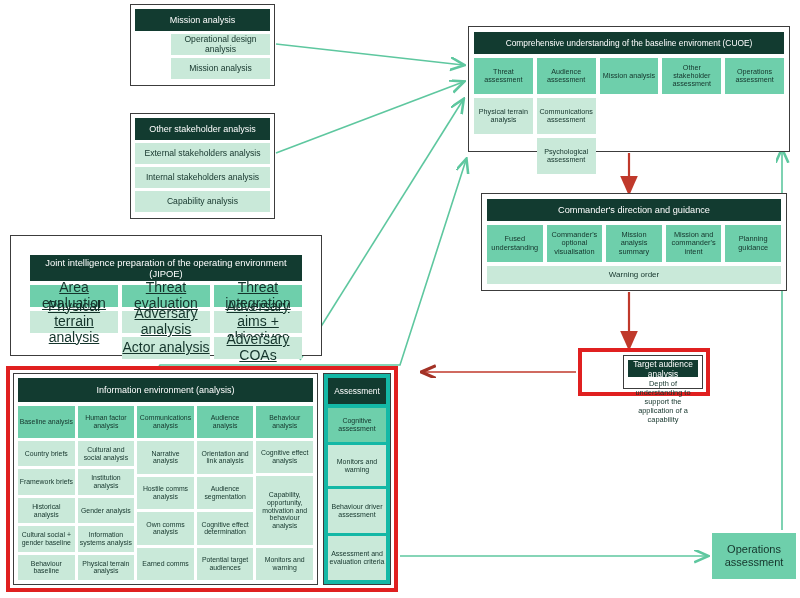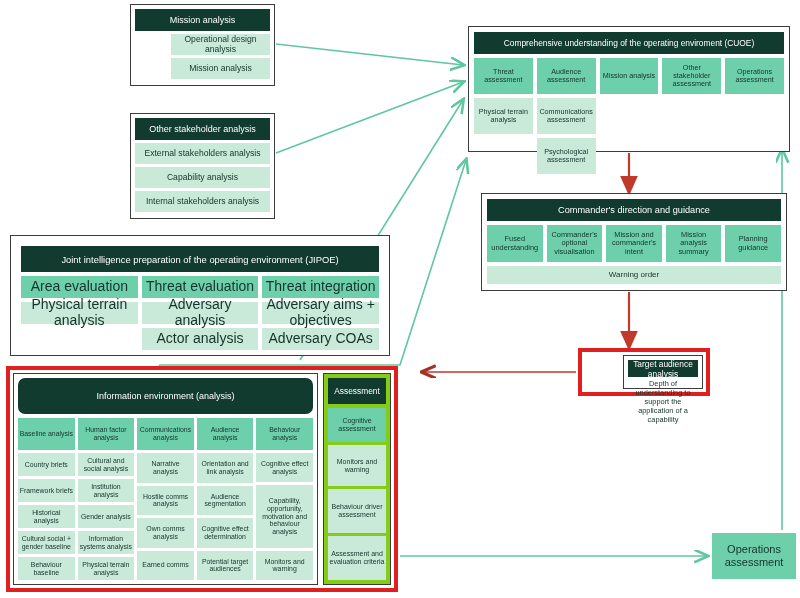--- a/index.html
+++ b/index.html
@@ -33,21 +33,21 @@
   
   #mission-analysis-group{left:130px;top:4px;width:145px;height:82px;padding:4px;}
   #mission-analysis-group .hdr{height:22px;font-size:9px;margin-bottom:3px;}
   #mission-analysis-group .cell{height:21px;font-size:8.6px;margin-bottom:3px;margin-left:36px;}
 
   #other-stakeholder-group{left:130px;top:113px;width:145px;height:106px;padding:4px;}
   #other-stakeholder-group .hdr{height:22px;font-size:9px;margin-bottom:3px;}
   #other-stakeholder-group .cell{height:21px;font-size:8.6px;margin-bottom:3px;}
 
   
-  #jipoe-group{left:10px;top:235px;width:380px;height:121px;padding:10px;}
+  #jipoe-group{left:10px;top:235px;width:312px;height:121px;padding:19px;text-decoration:underline;}
   #jipoe-group .hdr{height:26px;font-size:9.4px;margin-bottom:4px;}
   .jipoe-grid{display:grid;grid-template-columns:1fr 1fr 1fr;gap:4px;}
   .jipoe-col{display:flex;flex-direction:column;gap:4px;}
   .jipoe-col .cell{height:22px;font-size:14px;}
 
   
   #cuoe-group{left:468px;top:26px;width:322px;height:126px;padding:5px;}
   #cuoe-group .hdr{height:22px;font-size:8.4px;margin-bottom:4px;}
   .cuoe-grid{display:grid;grid-template-columns:repeat(5,1fr);gap:4px;align-items:start;}
   .cuoe-col{display:flex;flex-direction:column;gap:4px;}
@@ -62,22 +62,22 @@
 
   
   #target-group{left:578px;top:348px;width:132px;height:48px;padding-left:41px;}
   #target-group .hdr{height:17px;font-size:8.4px;margin-bottom:3px;}
   .target-sub{font-size:7.4px;text-align:center;line-height:1.2;color:#14342b;}
 
   
   #ie-outer{left:6px;top:366px;width:392px;height:226px;}
   .ie-flex{display:flex;gap:5px;height:100%;}
   .ie-left{flex:1 1 auto;border:1.5px solid #3c3c3c;box-sizing:border-box;background:#fff;padding:4px;display:flex;flex-direction:column;}
-  .ie-right{flex:0 0 68px;border:1.5px solid #3c3c3c;box-sizing:border-box;background:#84cc16;padding:4px;display:flex;flex-direction:column;}
-  .ie-left .hdr{height:36px;font-size:9px;margin-bottom:4px;border-radius:7px;}
+  .ie-right{flex:0 0 68px;border:1.5px solid #3c3c3c;box-sizing:border-box;background:#14b8a6;padding:4px;display:flex;flex-direction:column;}
+  .ie-left .hdr{height:24px;font-size:9px;margin-bottom:4px;}
   .ie-right .hdr{height:26px;font-size:8.4px;margin-bottom:4px;}
   .ie-cols{display:grid;grid-template-columns:repeat(5,1fr);gap:3px;flex:1;}
   .ie-col{display:flex;flex-direction:column;gap:3px;}
   .ie-col .cell{font-size:6.9px;padding:1px;flex:0 0 auto;}
   .ie-col .cell.mid{height:32px;}
   .asmt-col{display:flex;flex-direction:column;gap:3px;flex:1;}
   .asmt-col .cell{font-size:7px;padding:1px;}
 
   
   #ops-assessment{position:absolute;left:712px;top:533px;width:84px;height:46px;
@@ -123,22 +123,22 @@
 
   <div class="group" id="mission-analysis-group">
     <div class="hdr">Mission analysis</div>
     <div class="cell lite">Operational design analysis</div>
     <div class="cell lite">Mission analysis</div>
   </div>
 
   <div class="group" id="other-stakeholder-group">
     <div class="hdr">Other stakeholder analysis</div>
     <div class="cell lite">External stakeholders analysis</div>
+    <div class="cell lite">Internal stakeholders analysis</div>
     <div class="cell lite">Capability analysis</div>
-    <div class="cell lite">Internal stakeholders analysis</div>
   </div>
 
   <div class="group" id="jipoe-group">
     <div class="hdr">Joint intelligence preparation of the operating environment (JIPOE)</div>
     <div class="jipoe-grid">
       <div class="jipoe-col">
         <div class="cell mid">Area evaluation</div>
         <div class="cell lite">Physical terrain analysis</div>
       </div>
       <div class="jipoe-col">
@@ -148,21 +148,21 @@
       </div>
       <div class="jipoe-col">
         <div class="cell mid">Threat integration</div>
         <div class="cell lite">Adversary aims + objectives</div>
         <div class="cell lite">Adversary COAs</div>
       </div>
     </div>
   </div>
 
   <div class="group" id="cuoe-group">
-    <div class="hdr">Comprehensive understanding of the operating enviroment (CUOE)</div>
+    <div class="hdr">Comprehensive understanding of the baseline enviroment (CUOE)</div>
     <div class="cuoe-grid">
       <div class="cuoe-col">
         <div class="cell mid">Threat assessment</div>
         <div class="cell lite">Physical terrain analysis</div>
       </div>
       <div class="cuoe-col">
         <div class="cell mid">Audience assessment</div>
         <div class="cell lite">Communications assessment</div>
         <div class="cell lite">Psychological assessment</div>
       </div>
@@ -176,22 +176,22 @@
         <div class="cell mid">Operations assessment</div>
       </div>
     </div>
   </div>
 
   <div class="group" id="commander-group">
     <div class="hdr">Commander's direction and guidance</div>
     <div class="cmd-row">
       <div class="cell mid">Fused understanding</div>
       <div class="cell mid">Commander's optional visualisation</div>
+      <div class="cell mid">Mission analysis summary</div>
       <div class="cell mid">Mission and commander's intent</div>
-      <div class="cell mid">Mission analysis summary</div>
       <div class="cell mid">Planning guidance</div>
     </div>
     <div class="cell lite cmd-warn">Warning order</div>
   </div>
 
   <div class="group red" id="target-group">
     <div class="inner">
       <div class="hdr">Target audience analysis</div>
       <div class="target-sub">Depth of understanding to support the application of a capability</div>
     </div>

